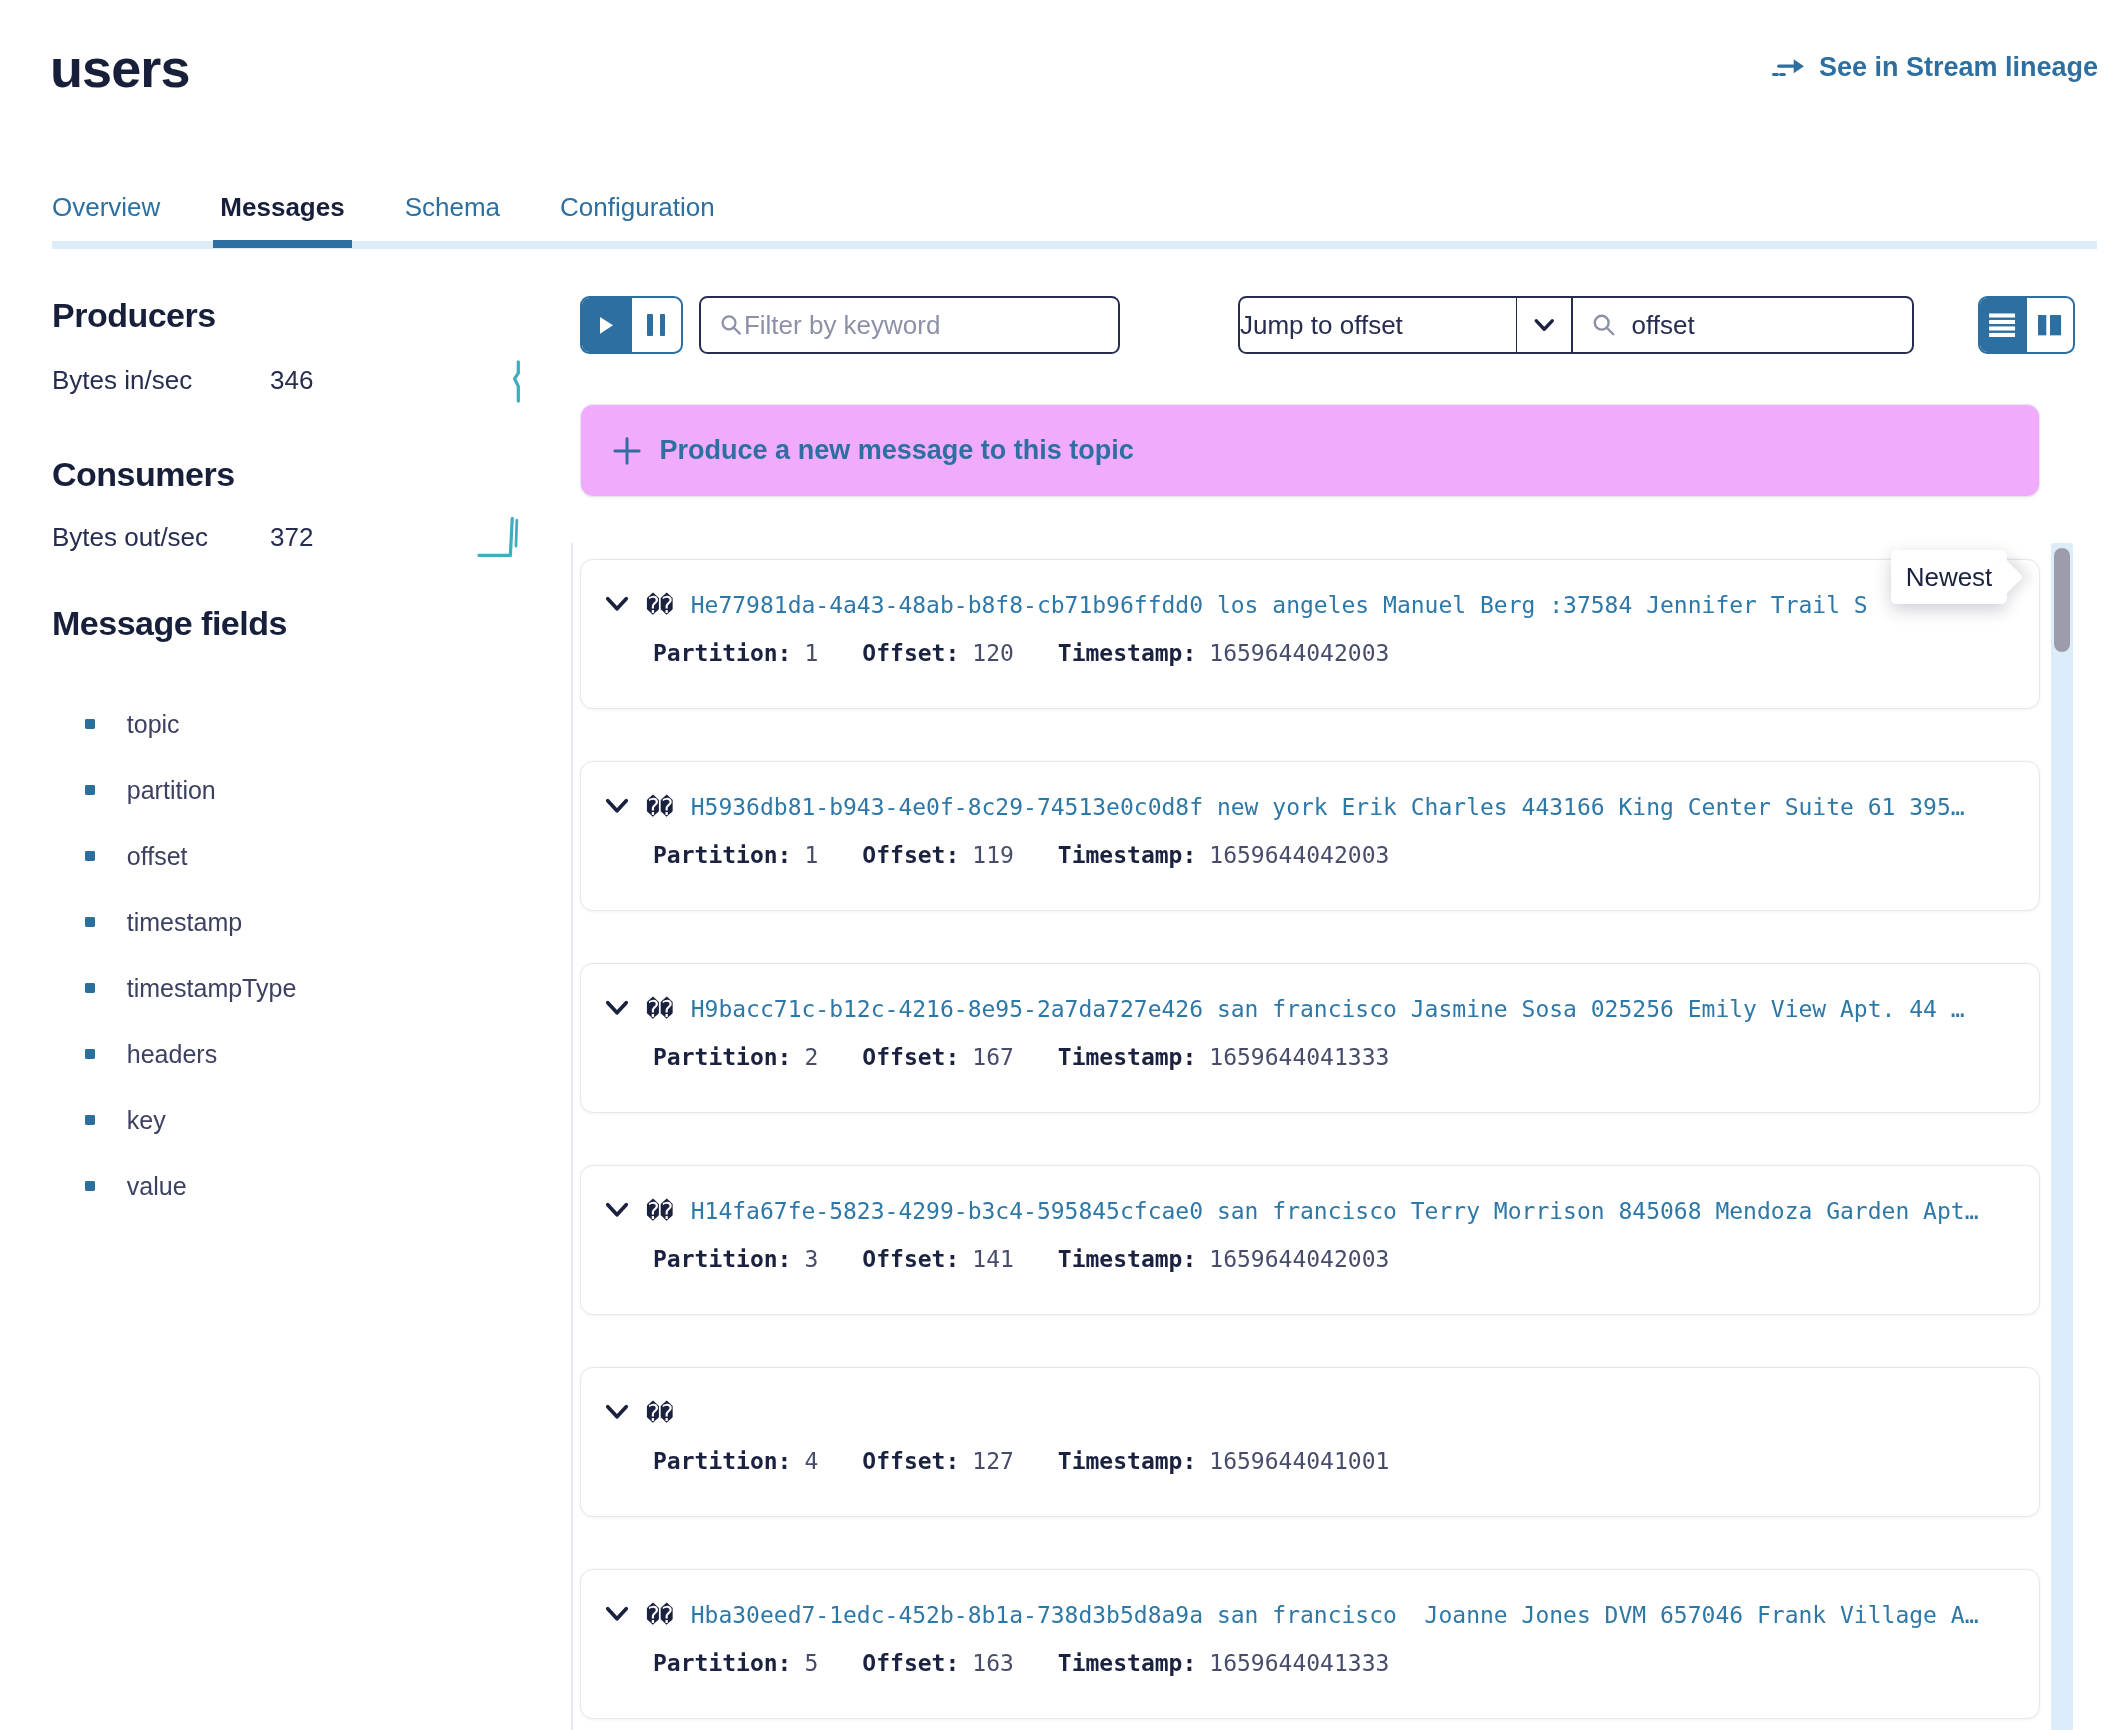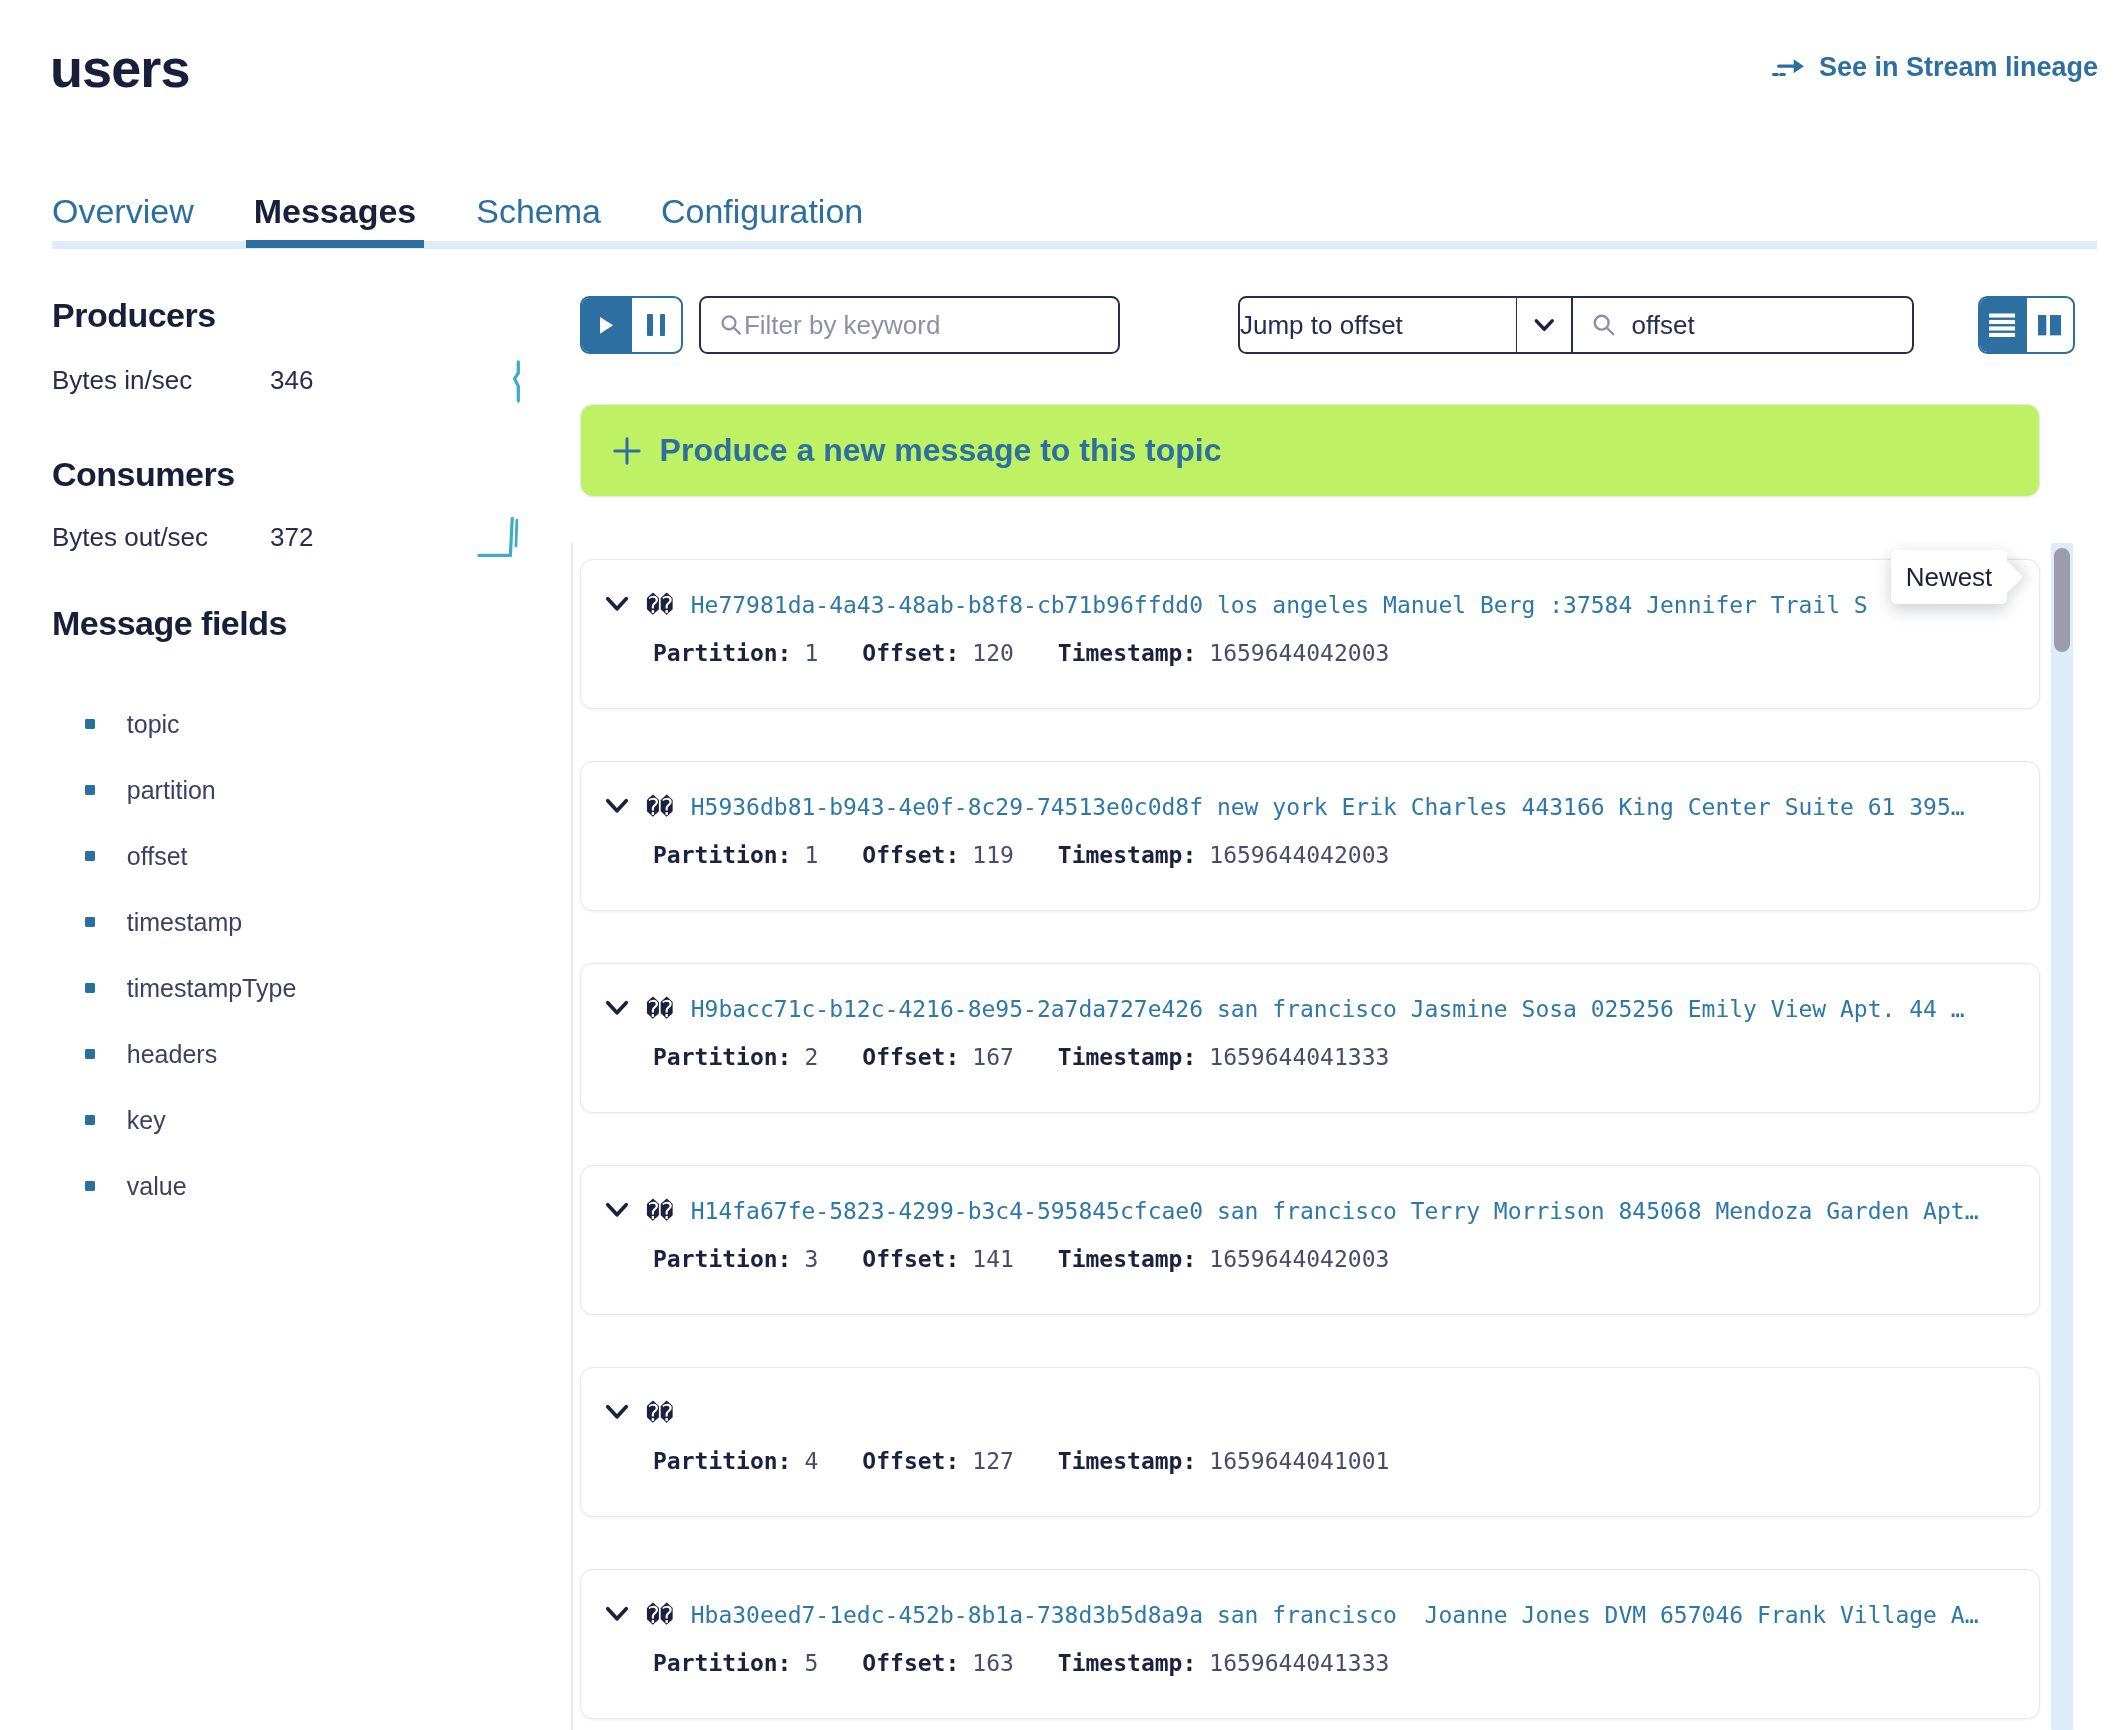--- a/index.html
+++ b/index.html
@@ -7,21 +7,21 @@
         font-family:"Liberation Sans",sans-serif;color:#1b2240;background:#fff;}
 
   
   .title{position:absolute;left:50px;top:37px;font-size:54px;font-weight:700;
          letter-spacing:-0.9px;color:#181f3a;}
   .lineage{position:absolute;right:26px;top:52px;display:flex;align-items:center;gap:13px;
            color:#2c6fa0;font-size:27px;font-weight:700;cursor:pointer;}
 
   
   .tabs{position:absolute;left:52px;top:192px;display:flex;gap:60px;z-index:2;}
-  .tab{font-size:34px;color:#2c6fa0;position:relative;cursor:pointer;height:41px;}
+  .tab{font-size:26px;color:#2c6fa0;position:relative;cursor:pointer;height:41px;}
   .tab.active span{color:#181f3a;font-weight:700;}
   .tab.active::after{content:"";position:absolute;left:-7.5px;right:-7.5px;top:48px;height:8.4px;
                      background:#2c6fa0;}
   .tab-track{position:absolute;left:52px;top:241px;width:2045px;height:8.4px;background:#ddecf8;}
 
   
   .sb-h{position:absolute;left:52px;font-size:34px;font-weight:700;color:#181f3a;letter-spacing:-0.5px;}
   .metric{position:absolute;left:52px;width:438px;font-size:26px;color:#272d4f;}
   .metric .mval{position:absolute;left:218px;top:0;}
   .spark{position:absolute;}
@@ -54,24 +54,24 @@
            padding-left:18.6px;}
   .off-box input{border:none;outline:none;font-size:26px;color:#272d4f;width:85%;
                  font-family:"Liberation Sans",sans-serif;background:transparent;}
 
   .toggle{position:absolute;left:1978px;top:296px;width:97px;height:58px;border:2.3px solid #2c6fa0;
           border-radius:9.3px;display:flex;overflow:hidden;background:#fff;box-sizing:border-box;}
   .tg-list{width:50%;background:#2c6fa0;display:flex;align-items:center;justify-content:center;cursor:pointer;}
   .tg-card{width:50%;display:flex;align-items:center;justify-content:center;cursor:pointer;}
 
   
-  .produce{position:absolute;left:580px;top:404px;width:1460px;height:93px;background:#bef264;
+  .produce{position:absolute;left:580px;top:404px;width:1460px;height:93px;background:#f0abfc;
            border:1.9px solid #e7e8ee;border-radius:13px;box-shadow:0 0.9px 2.8px rgba(25,30,60,.06);
            display:flex;align-items:center;gap:18.6px;padding-left:32px;box-sizing:border-box;
-           color:#2c6fa0;font-size:32px;font-weight:700;cursor:pointer;}
+           color:#2c6fa0;font-size:27px;font-weight:700;cursor:pointer;}
 
   
   .pane-line{position:absolute;left:571px;top:543px;width:1.9px;height:1188px;background:#e9eaf0;}
   .msg-list{position:absolute;left:580px;top:559px;width:1460px;}
   .msg-card{height:150px;background:#fff;border:1.9px solid #e7e8ee;border-radius:13px;
             box-shadow:0 0.9px 2.8px rgba(25,30,60,.06);margin-bottom:52px;box-sizing:border-box;
             padding:26px 28px 0 24px;overflow:hidden;}
   .msg-head{display:flex;align-items:center;gap:17px;height:37px;cursor:pointer;}
   .chev{flex:0 0 auto;}
   .msg-prefix{font-family:"DejaVu Sans Mono",monospace;font-size:23px;color:#1b2240;white-space:pre;}

